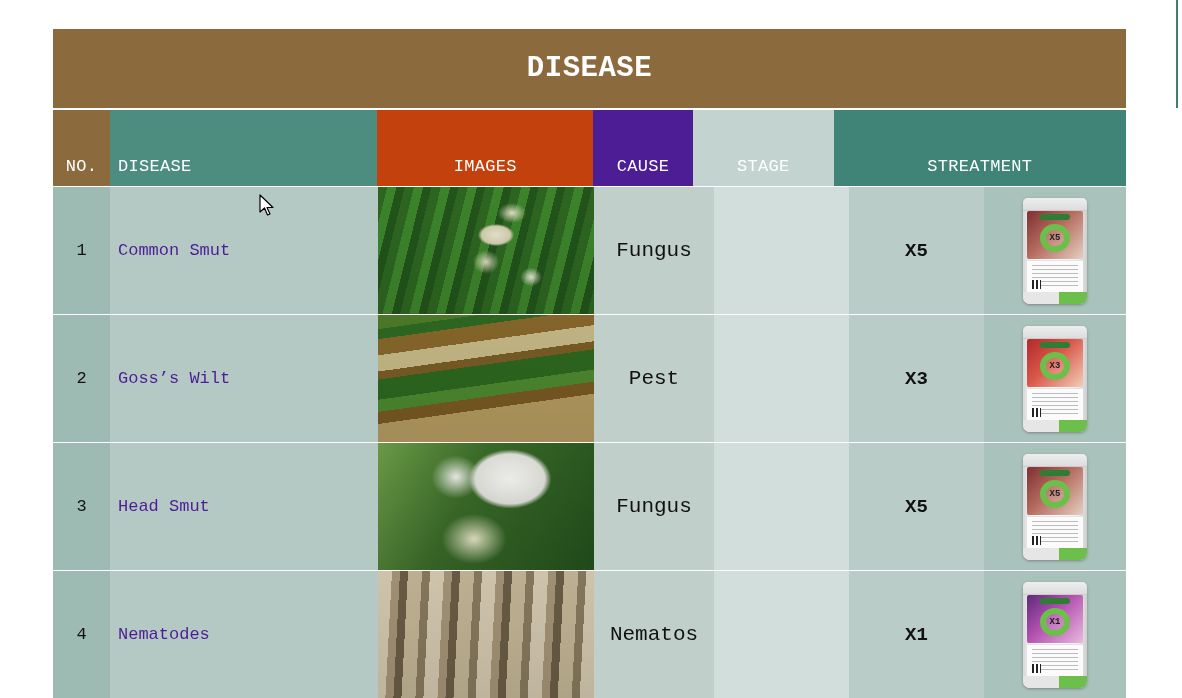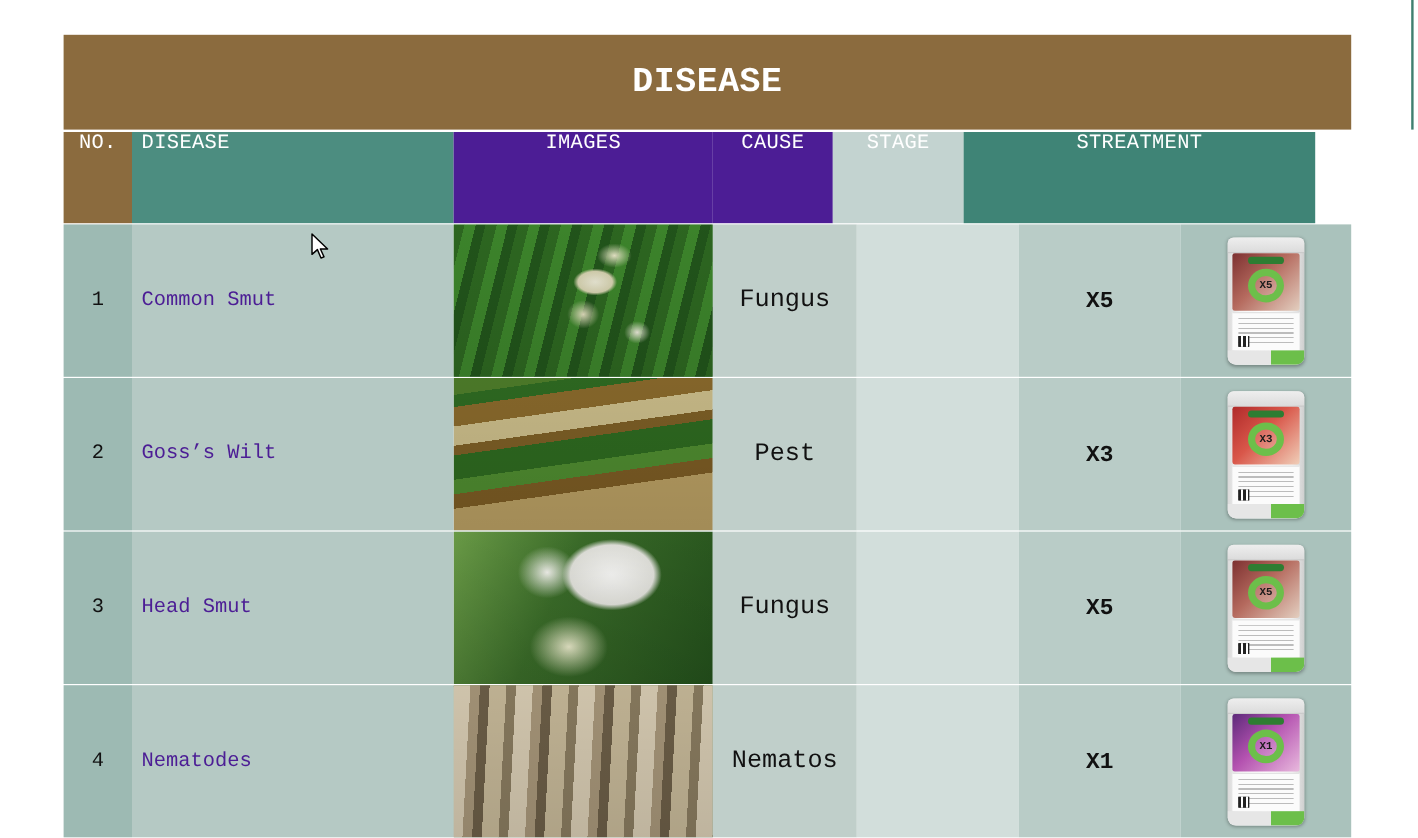--- a/index.html
+++ b/index.html
@@ -50,32 +50,33 @@
   }
 
   
   .head-row {
     display: flex;
     height: 76px;
     margin-top: 2px;
   }
   .head-cell {
     display: flex;
+    align-items: flex-end;
     box-sizing: border-box;
     padding-bottom: 10px;
     color: #ffffff;
     font-size: 17px;
     letter-spacing: 0.3px;
     overflow: hidden;
   }
   .hc-no      { width: 57px;  background: #8b6b3e; justify-content: center; }
   .hc-disease { width: 268px; background: #4c8d80; justify-content: flex-start; padding-left: 8px; }
-  .hc-images  { width: 216px; background: #4c1d95; justify-content: center; }
+  .hc-images  { width: 216px; background: #c2410c; justify-content: center; }
   .hc-cause   { width: 100px; background: #4c1d95; justify-content: center; }
-  .hc-stage   { width: 109px; background: #c3d3d0; justify-content: center; }
+  .hc-stage   { width: 141px; background: #c3d3d0; justify-content: center; }
   .hc-treat   { width: 293px; background: #3f8476; justify-content: center; }
 
   
   .body-row {
     display: flex;
     height: 127px;
     margin-top: 1px;
   }
   .cell {
     box-sizing: border-box;

